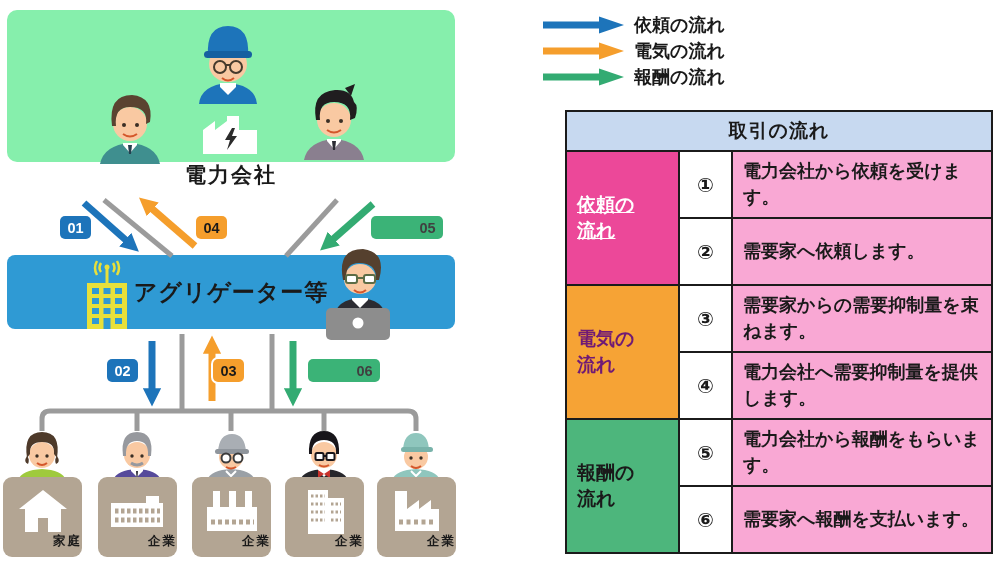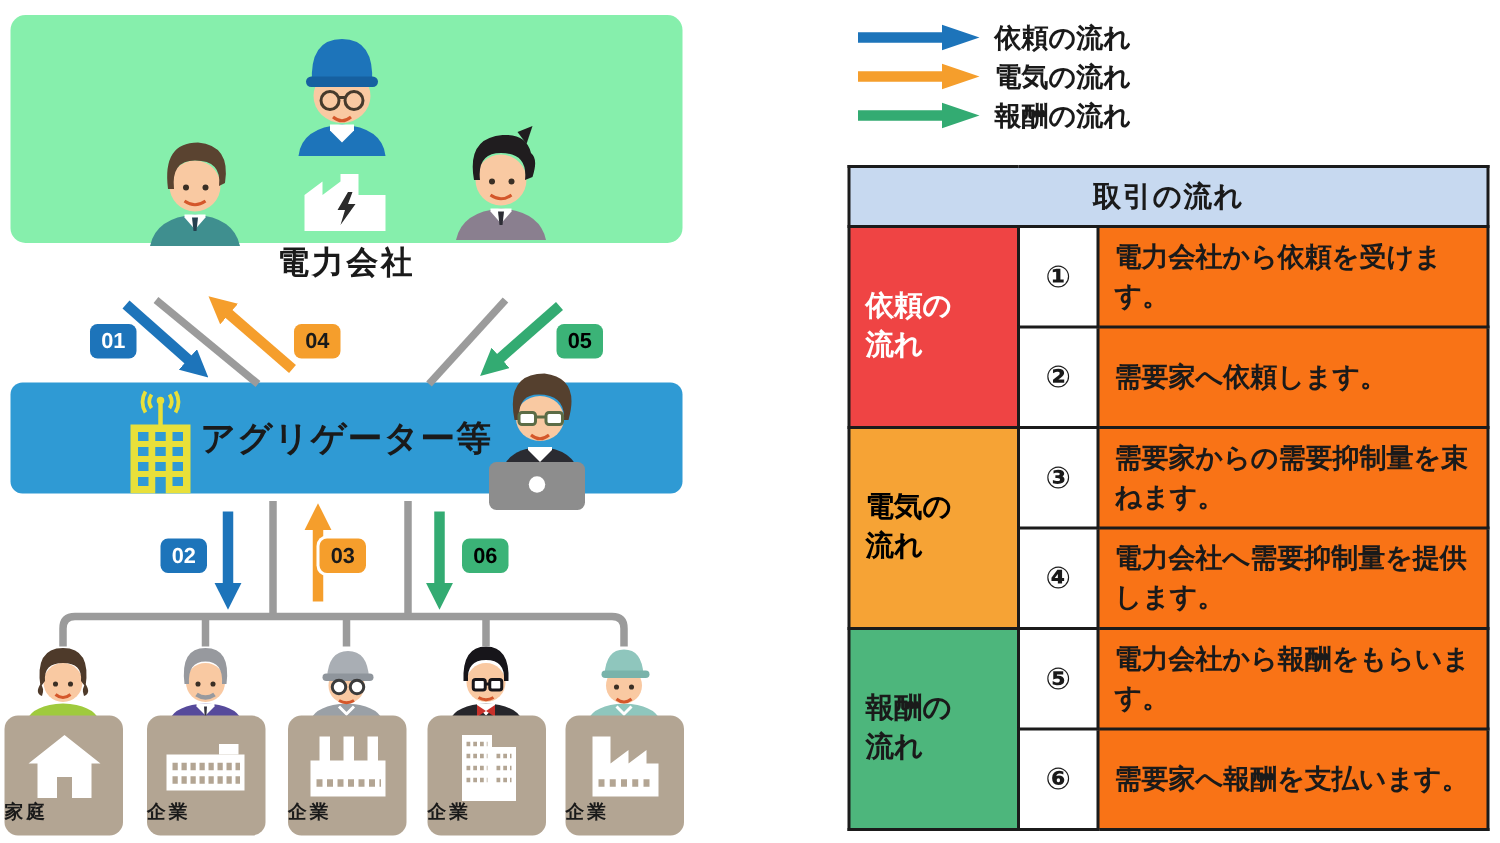--- a/index.html
+++ b/index.html
@@ -14,46 +14,46 @@
   .blue-box{position:absolute;left:7px;top:255px;width:448px;height:74px;background:#2f9ad4;border-radius:8px;z-index:1;}
   .agg-label{position:absolute;left:0;top:0;width:100%;height:100%;display:flex;align-items:center;justify-content:center;
              font-size:23px;font-weight:bold;letter-spacing:1px;}
   .agg-bld{position:absolute;left:72px;top:4px;}
   .agg-person{position:absolute;left:318px;top:240px;z-index:3;}
   .overlay{position:absolute;left:0;top:0;width:470px;height:562px;z-index:5;pointer-events:none;}
   .badge{position:absolute;z-index:6;width:31px;height:23px;border-radius:5px;font-size:14.5px;font-weight:bold;
          display:flex;align-items:center;justify-content:center;box-shadow:0 0 0 2px #fff;}
   .badge.blue{background:#1d74ba;color:#fff;}
   .badge.orange{background:#f59e2c;color:#1a1a1a;}
-  .badge.green{background:#3bb377;color:#000000;}
+  .badge.green{background:#3bb377;color:#404040;padding-left:41px;}
   #b01{left:60px;top:216px;} #b04{left:196px;top:216px;} #b05{left:371px;top:216px;}
   #b02{left:107px;top:359px;} #b03{left:213px;top:359px;} #b06{left:308px;top:359px;}
   .entity{position:absolute;top:428px;width:79px;height:130px;z-index:2;}
   #e1{left:3px}#e2{left:98px}#e3{left:192px}#e4{left:285px}#e5{left:377px}
   .entity .pers{position:absolute;left:8px;top:0;}
   .entity .sq{position:absolute;left:0;top:49px;width:79px;height:80px;background:#b3a593;border-radius:9px;
               display:flex;align-items:center;justify-content:center;}
   .entity .sq svg{margin-top:-12px;}
-  .entity .lbl{position:absolute;left:0;bottom:8px;width:100%;text-align:left;font-size:12.5px;font-weight:bold;letter-spacing:2px;}
+  .entity .lbl{position:absolute;left:0;bottom:8px;width:100%;text-align:right;font-size:12.5px;font-weight:bold;letter-spacing:2px;}
   
-  .legend{position:absolute;left:571px;top:12px;z-index:2;}
+  .legend{position:absolute;left:542px;top:12px;z-index:2;}
   .leg-row{display:flex;align-items:center;height:26px;}
   .leg-row svg{width:84px;height:18px;display:block;}
   .leg-label{margin-left:8px;font-size:18px;font-weight:600;}
   
   .ftable{position:absolute;left:565px;top:110px;width:428px;border-collapse:collapse;z-index:2;}
   .ftable td{border:2px solid #1b1b1b;}
   .ftable .thead td{height:36px;background:#c7d9f0;text-align:center;font-size:19px;font-weight:bold;letter-spacing:1px;}
   .ftable tr.trow{height:67px;}
   .ftable .grp{width:100px;font-size:19px;font-weight:bold;padding-left:10px;white-space:pre-line;line-height:1.35;}
-  .g-blue{background:#ef4444;color:#fff;}
-  .g-orange{background:#f6a335;color:#000000;}
+  .g-blue{background:#ec4899;color:#fff;text-decoration:underline;}
+  .g-orange{background:#f6a335;color:#701a75;}
   .g-green{background:#4db67c;color:#1a1a1a;}
   .ftable .num{width:49px;text-align:center;font-size:20px;font-weight:600;background:#fff;}
-  .ftable .desc{font-size:18px;font-weight:600;line-height:1.4;padding:6px 10px;background:#f97316;}
+  .ftable .desc{font-size:18px;font-weight:600;line-height:1.4;padding:6px 10px;background:#f9a8d4;}
 </style>
 </head>
 <body>
 
 <div id="stage">
 
   <div class="tan-box">
     <span class="pc-av av-center">
       <svg width="76" height="84" viewBox="0 0 76 84">
         <path d="M9,84 Q11,65 38,63 Q65,65 67,84 Z" fill="#1d74ba"></path>

